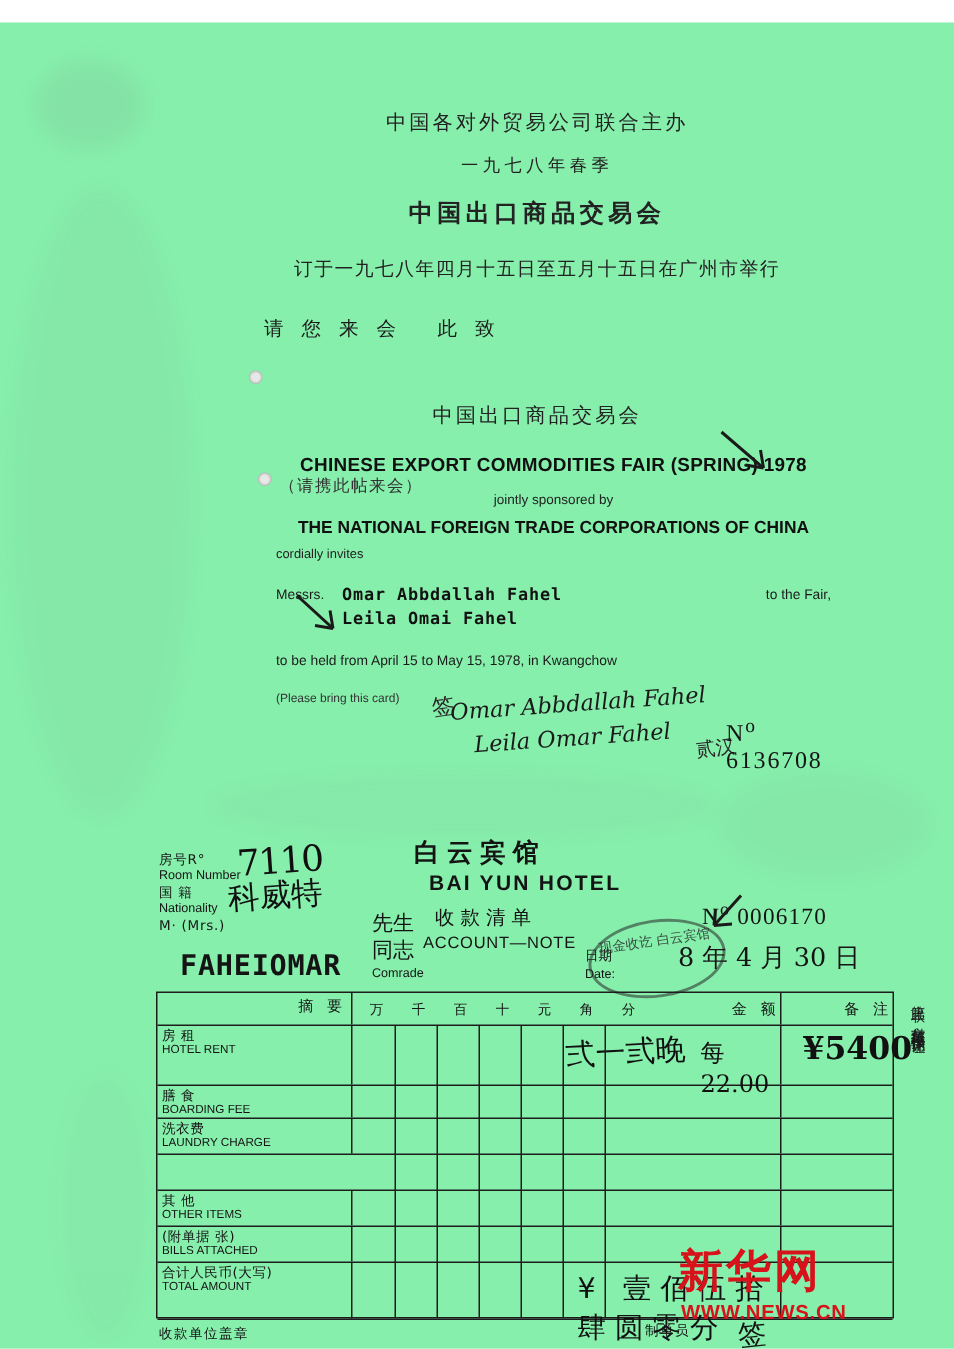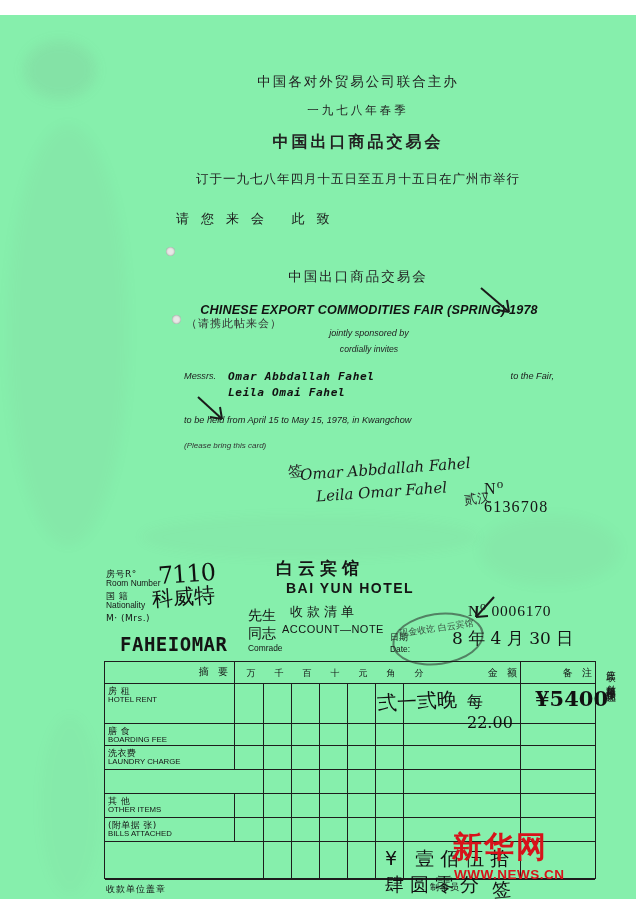--- a/index.html
+++ b/index.html
@@ -58,21 +58,20 @@
     font-size: 11px; margin-top: 30px; text-align: left;
     padding-left: 38px; letter-spacing: 1px; color: #333;
   }
 
   
   #eng-block {
     position: absolute;
     left: 36px;
     top: 258px;
     width: 370px;
-    font-style: italic;
   }
   #eng-title {
     font-family: "Liberation Sans", sans-serif;
     font-weight: bold;
     font-size: 12.6px;
     letter-spacing: .2px;
     text-align: center;
     color: #111;
   }
   #eng-sub1 {
@@ -82,21 +81,20 @@
     color: #222;
   }
   #eng-corp {
     text-align: center;
     font-weight: bold;
     font-size: 11.6px;
     margin-top: 7px;
     color: #111;
   }
   #eng-sub2 {
-    text-align: center;
     font-size: 8.6px;
     margin-top: 6px;
     color: #222;
   }
   .row-messrs {
     margin-top: 15px;
     display: flex;
     align-items: flex-start;
     font-size: 9.2px;
   }
@@ -473,20 +471,21 @@
     <div class="cn-line" id="cn-2">一九七八年春季</div>
     <div class="cn-line" id="cn-3">中国出口商品交易会</div>
     <div class="cn-line" id="cn-4">订于一九七八年四月十五日至五月十五日在广州市举行</div>
     <div id="cn-5">请您来会    此致</div>
     <div class="cn-line" id="cn-6">中国出口商品交易会</div>
     <div id="cn-7">（请携此帖来会）</div>
 
     <div id="eng-block">
       <div id="eng-title">CHINESE EXPORT COMMODITIES FAIR (SPRING) 1978</div>
       <div id="eng-sub1">jointly sponsored by</div>
+      <div id="eng-corp">THE NATIONAL FOREIGN TRADE CORPORATIONS OF CHINA</div>
       <div id="eng-sub2">cordially invites</div>
 
       <div class="row-messrs">
         <div id="messrs-label">Messrs.</div>
         <div id="guest-names">
           <div>Omar Abbdallah Fahel</div>
           <div>Leila Omai Fahel</div>
         </div>
         <div id="to-the-fair">to the Fair,</div>
       </div>
@@ -620,20 +619,24 @@
       <div class="tbl-row" style="height:24px;">
         <div class="c-desc">
           <div class="cn">(附单据   张)</div>
           <div>BILLS ATTACHED</div>
         </div>
         <div class="c-amt"></div>
         <div class="c-note"></div>
       </div>
 
       <div class="tbl-row" style="height:38px;">
+        <div class="c-desc">
+          <div class="cn">合计人民币(大写)</div>
+          <div>TOTAL AMOUNT</div>
+        </div>
         <div class="c-amt">
           <div id="hw-total-cn">¥ 壹佰伍拾肆圆零分</div>
         </div>
         <div class="c-note"></div>
       </div>
 
       <div class="money-units">
         <span style="left:2px;">万</span>
         <span style="left:30px;">千</span>
         <span style="left:58px;">百</span>

